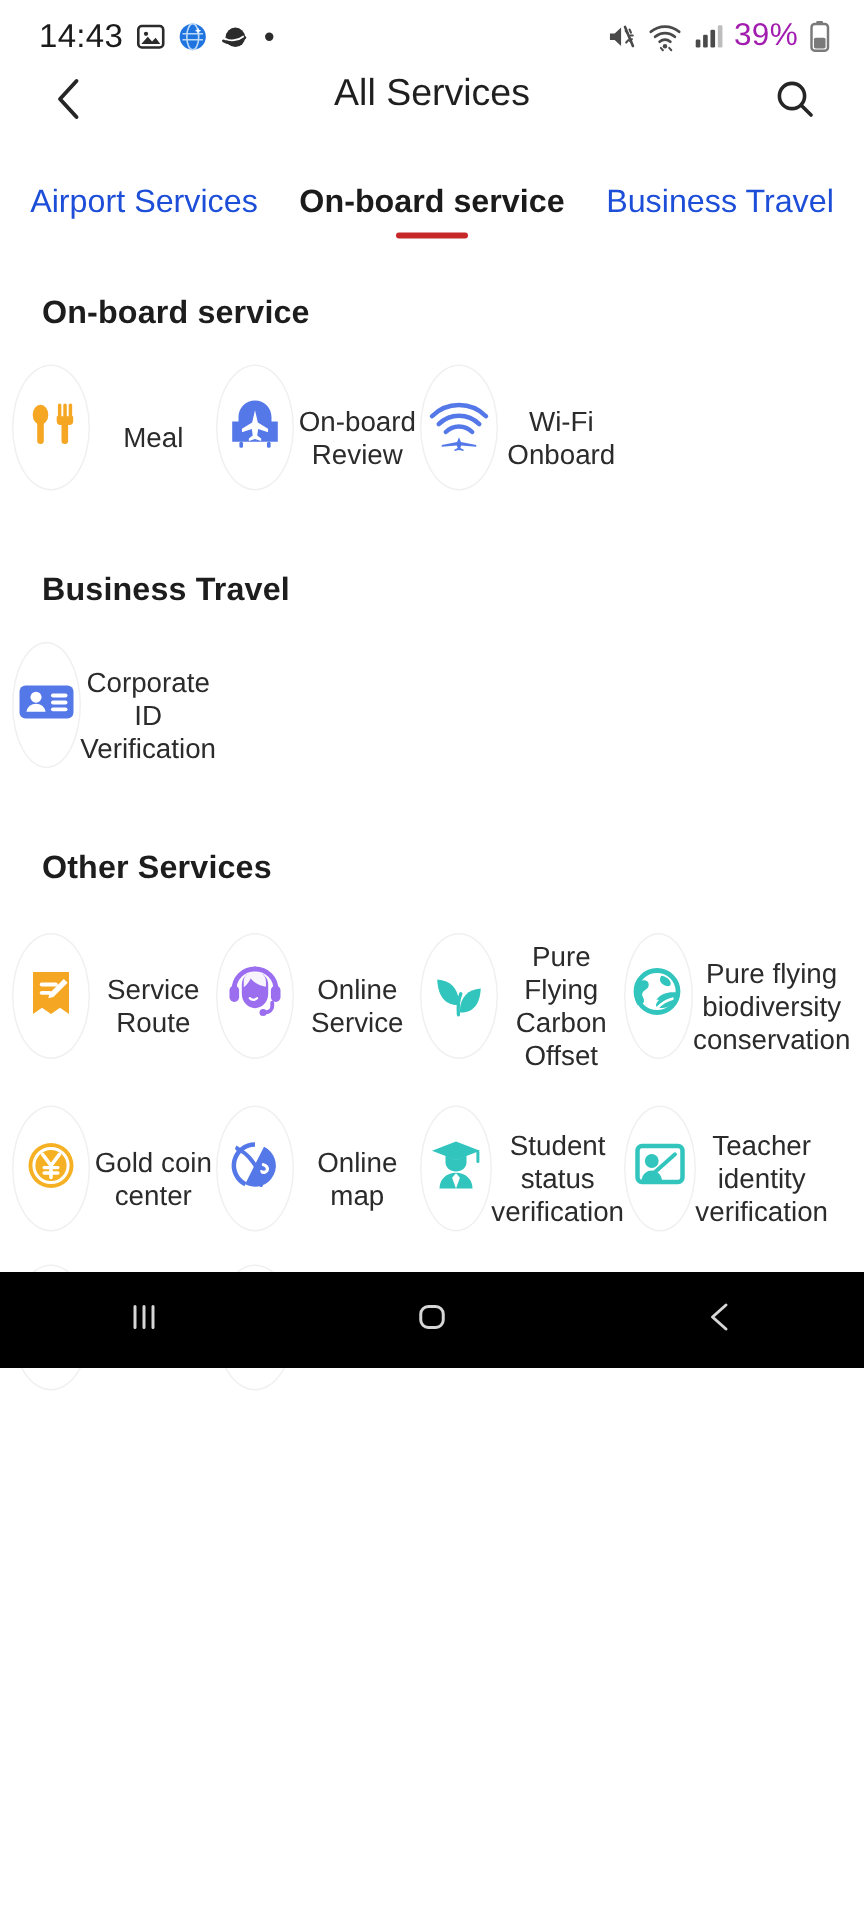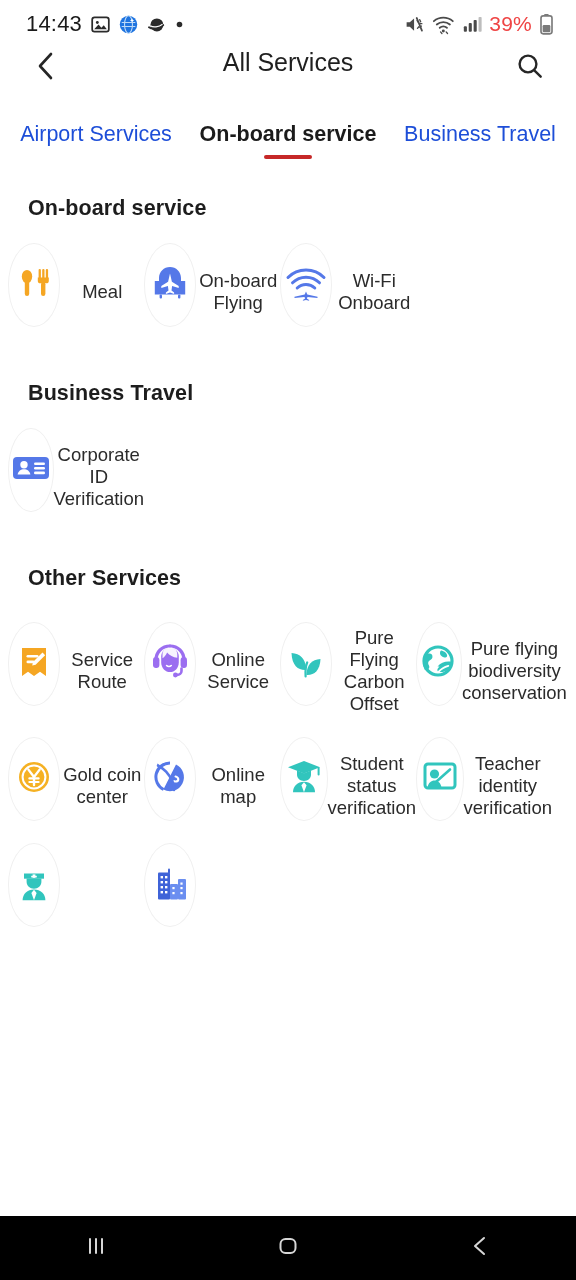--- a/index.html
+++ b/index.html
@@ -2,31 +2,31 @@
 <html><head>
 <meta charset="utf-8">
 <style>
   * { box-sizing: border-box; margin: 0; padding: 0; }
   html, body {
     width: 576px; height: 1280px;
     background: #ffffff;
     font-family: "Liberation Sans", sans-serif;
     overflow: hidden;
   }
-  #phone { position: relative; width: 576px; height: 1280px; background:#fff; }
+  #phone { position: relative; width: 576px; height: 912px; background:#fff; }
 
   
   .statusbar {
     height: 48px; display: flex; align-items: center;
     padding: 0 22px 0 26px; justify-content: space-between;
   }
   .sb-left { display:flex; align-items:center; gap:9px; }
   .sb-time { font-size: 22px; color:#1b1b1b; letter-spacing:.2px; }
   .sb-right { display:flex; align-items:center; gap:7px; }
-  .sb-pct { font-size: 21px; color:#ef4444; letter-spacing:.2px; }
+  .sb-pct { font-size: 21px; color:#a21caf; letter-spacing:.2px; }
   .sb-ico { display:flex; align-items:center; }
 
   
   .appbar {
     height: 62px; display:flex; align-items:flex-start;
     padding: 0 26px; position: relative;
   }
   .appbar-title {
     position:absolute; left:0; right:0; text-align:center;
     font-size: 25px; color:#1f1f1f; pointer-events:none;
@@ -202,21 +202,21 @@
         <div class="circle">
           <span>
             <svg width="44" height="44" viewBox="0 0 44 44">
               <path d="M22 6c6.1 0 11 4.9 11 11v3h4.2v13.5H6.8V20H11v-3c0-6.1 4.9-11 11-11z" fill="#5578e8"></path>
               <path d="M22 12.5l1.9 8.2 6.8 4.2v2.2l-6.6-2.1-.6 4.4 2.6 2v1.6L22 31.6l-4.1 1.4v-1.6l2.6-2-.6-4.4-6.6 2.1v-2.2l6.8-4.2z" fill="#ffffff"></path>
               <rect x="11.6" y="33.5" width="2.4" height="4" rx="1" fill="#5578e8"></rect>
               <rect x="30" y="33.5" width="2.4" height="4" rx="1" fill="#5578e8"></rect>
             </svg>
           </span>
         </div>
-        <div class="cell-label">On-board Flying</div>
+        <div class="cell-label">On-board Review</div>
       </div>
 
       <div class="cell">
         <div class="circle">
           <span>
             <svg width="46" height="40" viewBox="0 0 46 40">
               <path d="M5 14.5C9.8 9.6 16.2 7 23 7s13.2 2.6 18 7.5" fill="none" stroke="#5578e8" stroke-width="3" stroke-linecap="round"></path>
               <path d="M9.5 19.8c3.6-3.6 8.4-5.6 13.5-5.6s9.9 2 13.5 5.6" fill="none" stroke="#5578e8" stroke-width="3" stroke-linecap="round"></path>
               <path d="M14.2 25c2.4-2.3 5.5-3.6 8.8-3.6s6.4 1.3 8.8 3.6" fill="none" stroke="#5578e8" stroke-width="3" stroke-linecap="round"></path>
               <path d="M23 28.5l1.3 3.1 10.2 2.1v1.2l-10-.9-.6 1.6 2.2 1.3v.8L23 37l-3.1.7v-.8l2.2-1.3-.6-1.6-10 .9v-1.2l10.2-2.1z" fill="#5578e8"></path>

